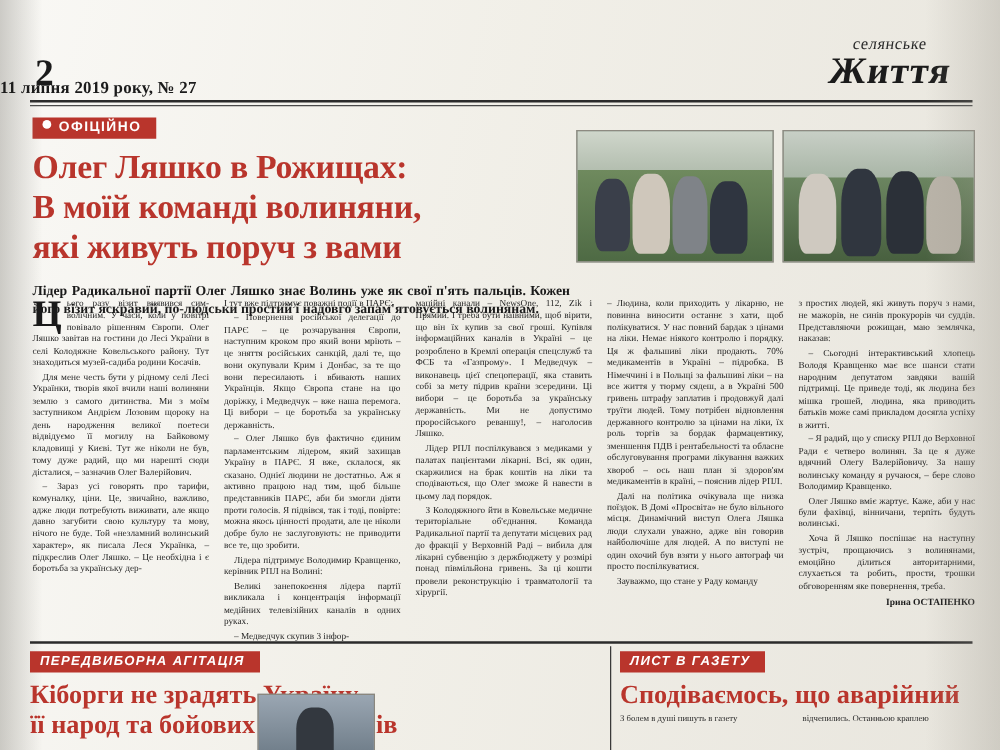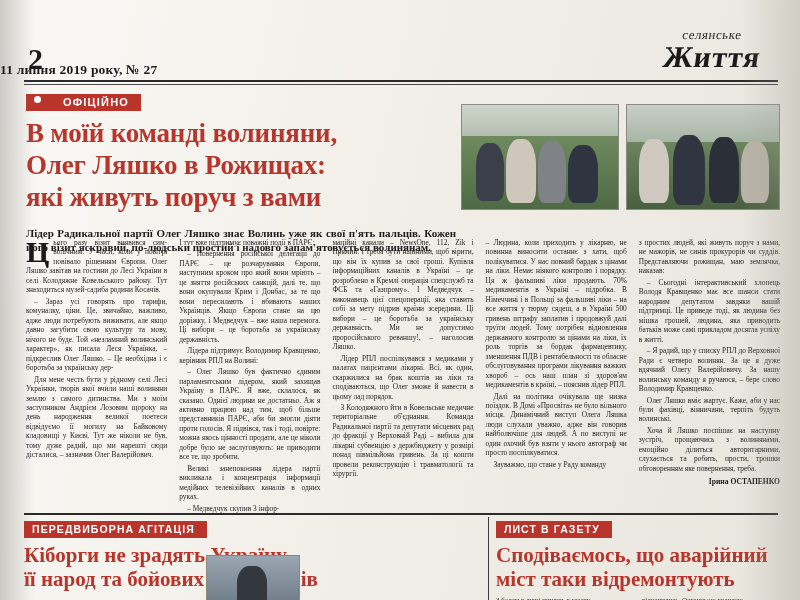--- a/index.html
+++ b/index.html
@@ -54,21 +54,21 @@
     font-family:"Liberation Serif",serif;
     transform:skewX(-8deg);
   }
   .rule{
     height:2px;background:#2b2b2b;margin:2px 22px 0 24px;
   }
   .rule.thin{height:1px;background:#4a4a4a;margin-top:2px;}
 
   
   .rubric{
-    margin:9px 0 0 26px;display:inline-flex;gap:22px;
+    margin:9px 0 0 26px;display:inline-flex;gap:6px;
     background:#b9352c;color:#fff;padding:2px 12px 3px 8px;
     font-family:"Liberation Sans", sans-serif;
     font-size:11px;font-weight:bold;letter-spacing:1.2px;
   }
   .rubric .dot{width:7px;height:7px;border-radius:50%;background:#fff;display:inline-block;}
 
   
   .headline{
     margin:7px 26px 0 26px;
     color:#b9352c;
@@ -132,21 +132,21 @@
     position:absolute;left:0;right:0;top:513px;height:87px;
   }
   .bottom .hr{height:2px;background:#2b2b2b;margin:0 22px 0 24px;}
   .bl{position:absolute;left:24px;top:6px;width:456px;}
   .br{position:absolute;left:496px;top:6px;right:22px;}
   .vdiv{position:absolute;left:488px;top:4px;bottom:0;width:1px;background:#3a3a3a;}
   .rubric2{
     display:inline-flex;align-items:center;gap:6px;
     background:#b9352c;color:#fff;padding:2px 12px 3px 8px;
     font-family:"Liberation Sans",sans-serif;
-    font-size:10.5px;font-weight:bold;letter-spacing:1.1px;
+    font-size:10.5px;font-weight:bold;letter-spacing:1.1px;font-style:italic;
   }
   .bhead{
     color:#b9352c;font-weight:bold;font-size:21px;line-height:1.16;
     margin-top:5px;font-family:"Liberation Serif",serif;
   }
   .bhead .ln{display:block;}
   .bottom-photo{
     position:absolute;left:182px;top:36px;width:92px;height:51px;
     border:1px solid #8a877e;background:#8e99a4;overflow:hidden;
   }
@@ -179,22 +179,22 @@
   <div class="rule thin"></div>
 
   
   <div class="rubric">
     <span class="dot"></span>
     <span>ОФІЦІЙНО</span>
   </div>
 
   
   <div class="headline">
+    <span class="ln">Олег Ляшко в Рожищах:</span>
     <span class="ln">В моїй команді волиняни,</span>
-    <span class="ln">Олег Ляшко в Рожищах:</span>
     <span class="ln">які живуть поруч з вами</span>
   </div>
 
   
   <div class="photos">
     <div class="photo p1">
       <div class="ph-sky"></div>
       <div class="ph-green"></div>
       <div class="ph-fig" style="left:14px;top:38px;width:28px;height:58px;background:#3a3f4a;"></div>
       <div class="ph-fig" style="left:44px;top:34px;width:30px;height:64px;background:#cfc7bb;"></div>
@@ -212,29 +212,29 @@
   </div>
 
   
   <div class="lead">Лідер Радикальної партії Олег Ляшко знає Волинь уже як свої п'ять пальців. Кожен його візит яскравий, по-людськи простий і надовго запам'ятовується волинянам.</div>
 
   
   <div class="cols">
 
     <div class="col">
       <p class="first"><span class="dropcap">Ц</span><span>ього разу візит виявився сим-волічним. У часи, коли у повітрі повівало рішенням Європи. Олег Ляшко завітав на гостини до Лесі України в селі Колодяжне Ковельського району. Тут знаходиться музей-садиба родини Косачів.</span></p>
+      <p>Для мене честь бути у рідному селі Лесі Українки, творів якої вчили наші волиняни землю з самого дитинства. Ми з моїм заступником Андрієм Лозовим щороку на день народження великої поетеси відвідуємо її могилу на Байковому кладовищі у Києві. Тут же ніколи не був, тому дуже радий, що ми нарешті сюди дісталися, – зазначив Олег Валерійович.</p>
       <p>– Зараз усі говорять про тарифи, комуналку, ціни. Це, звичайно, важливо, адже люди потребують виживати, але якщо давно загубити свою культуру та мову, нічого не буде. Той «незламний волинський характер», як писала Леся Українка, – підкреслив Олег Ляшко. – Це необхідна і є боротьба за українську дер-</p>
-      <p>Для мене честь бути у рідному селі Лесі Українки, творів якої вчили наші волиняни землю з самого дитинства. Ми з моїм заступником Андрієм Лозовим щороку на день народження великої поетеси відвідуємо її могилу на Байковому кладовищі у Києві. Тут же ніколи не був, тому дуже радий, що ми нарешті сюди дісталися, – зазначив Олег Валерійович.</p>
     </div>
 
     <div class="col">
       <p class="first">І тут вже підтримує поважні події в ПАРЄ:</p>
       <p>– Повернення російської делегації до ПАРЄ – це розчарування Європи, наступним кроком про який вони мріють – це зняття російських санкцій, далі те, що вони окупували Крим і Донбас, за те що вони пересилають і вбивають наших Українців. Якщо Європа стане на цю доріжку, і Медведчук – вже наша перемога. Ці вибори – це боротьба за українську державність.</p>
+      <p>– Олег Ляшко був фактично єдиним парламентським лідером, який захищав Україну в ПАРЄ. Я вже, склалося, як сказано. Однієї людини не достатньо. Аж я активно працюю над тим, щоб більше представників ПАРЄ, аби би змогли діяти проти голосів. Я підвівся, так і тоді, повірте: можна якось цінності продати, але це ніколи добре було не заслуговують: не приводити все те, що зробити.</p>
       <p>Лідера підтримує Володимир Кравщенко, керівник РПЛ на Волині:</p>
-      <p>– Олег Ляшко був фактично єдиним парламентським лідером, який захищав Україну в ПАРЄ. Я вже, склалося, як сказано. Однієї людини не достатньо. Аж я активно працюю над тим, щоб більше представників ПАРЄ, аби би змогли діяти проти голосів. Я підвівся, так і тоді, повірте: можна якось цінності продати, але це ніколи добре було не заслуговують: не приводити все те, що зробити.</p>
       <p>Великі занепокоєння лідера партії викликала і концентрація інформації медійних телевізійних каналів в одних руках.</p>
       <p>– Медведчук скупив 3 інфор-</p>
     </div>
 
     <div class="col">
       <p class="first">маційні канали – NewsOne, 112, Zik і Прямий. І треба бути наївними, щоб вірити, що він їх купив за свої гроші. Купівля інформаційних каналів в Україні – це розроблено в Кремлі операція спецслужб та ФСБ та «Газпрому». І Медведчук – виконавець цієї спецоперації, яка ставить собі за мету підрив країни зсередини. Ці вибори – це боротьба за українську державність. Ми не допустимо проросійського реваншу!, – наголосив Ляшко.</p>
       <p>Лідер РПЛ поспілкувався з медиками у палатах пацієнтами лікарні. Всі, як один, скаржилися на брак коштів на ліки та сподіваються, що Олег зможе й навести в цьому лад порядок.</p>
       <p>З Колодяжного йти в Ковельське медичне територіальне об'єднання. Команда Радикальної партії та депутати місцевих рад до фракції у Верховній Раді – вибила для лікарні субвенцію з держбюджету у розмірі понад півмільйона гривень. За ці кошти провели реконструкцію і травматології та хірургії.</p>
     </div>
 
@@ -274,21 +274,20 @@
       </div>
       <div class="btext">Ігор Гузь, Костянтин 31</div>
     </div>
 
     <div class="br">
       <div class="rubric2">
         <span>ЛИСТ В ГАЗЕТУ</span>
       </div>
       <div class="bhead">
         <span class="ln">Сподіваємось, що аварійний</span>
-        <span class="ln">міст таки відремонтують</span>
       </div>
       <div class="brtext">
         <div>З болем в душі пишуть в газету</div>
         <div>відчепились. Останньою краплею</div>
       </div>
     </div>
   </div>
 
 </div>
 

